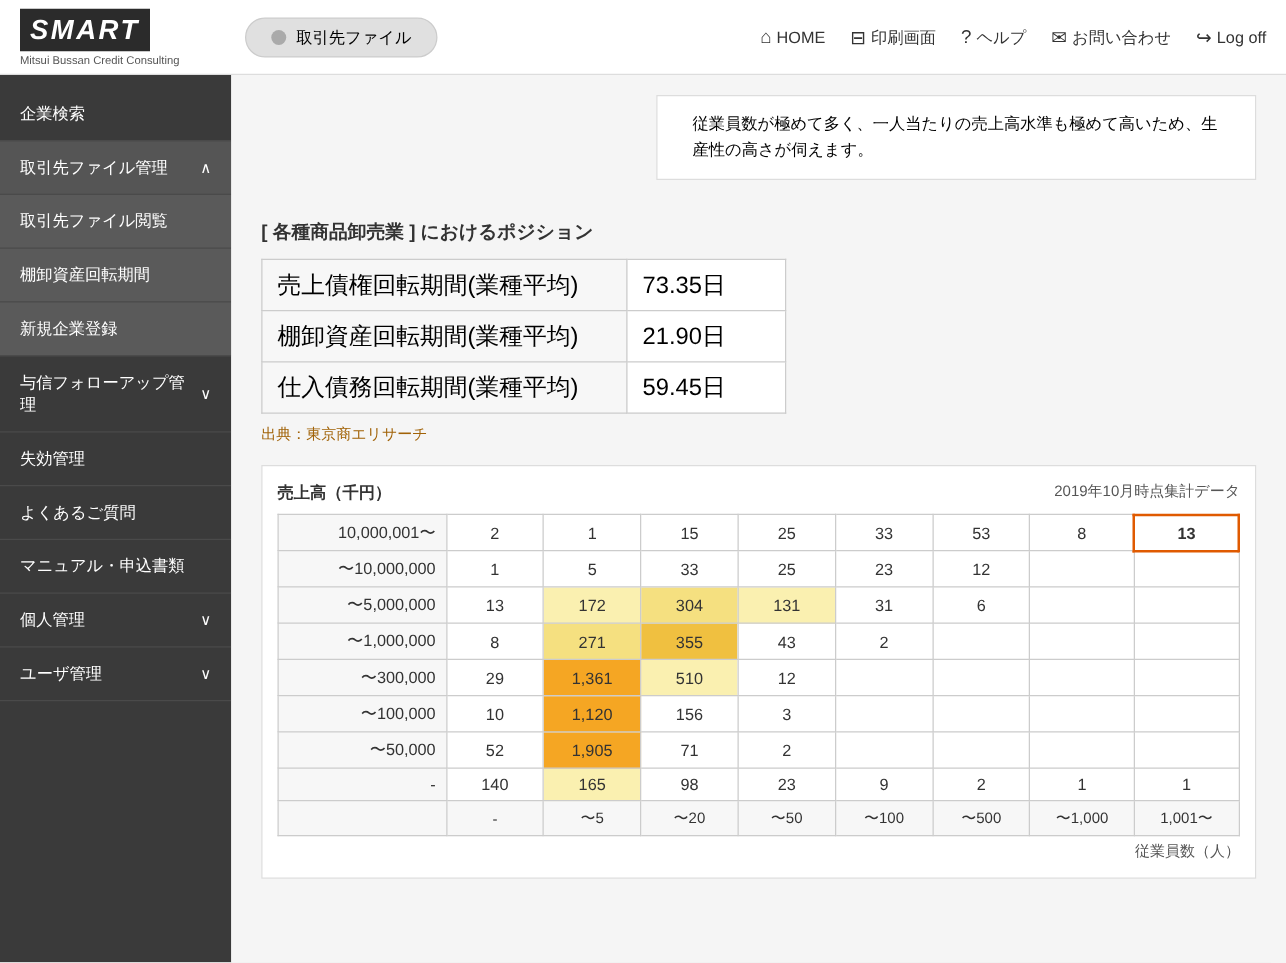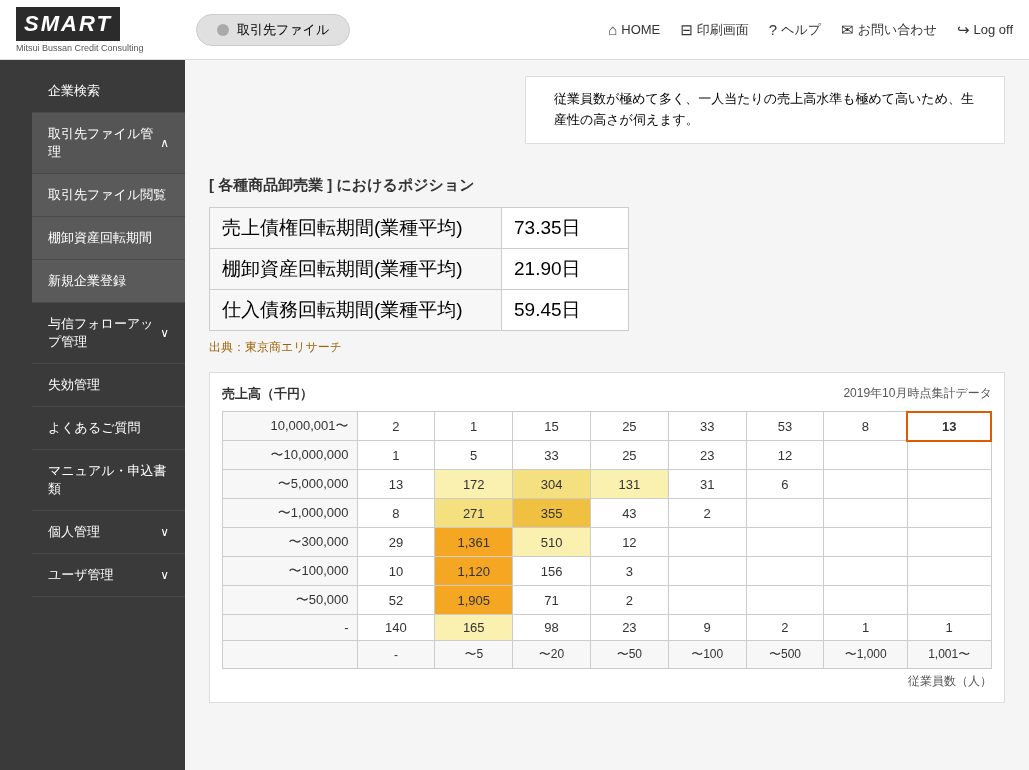--- a/index.html
+++ b/index.html
@@ -86,21 +86,20 @@
       padding-top: 10px;
     }
     .sidebar-item {
       padding: 12px 16px;
       font-size: 13px;
       cursor: pointer;
       display: flex;
       align-items: center;
       justify-content: space-between;
       border-bottom: 1px solid #4a4a4a;
-      margin-left: 32px;
     }
     .sidebar-item.active { background: #555; }
     .sidebar-item.light { background: #5a5a5a; }
     .chevron { font-size: 12px; }
 
     
     .main-content {
       flex: 1;
       overflow-y: auto;
       background: #f5f5f5;

